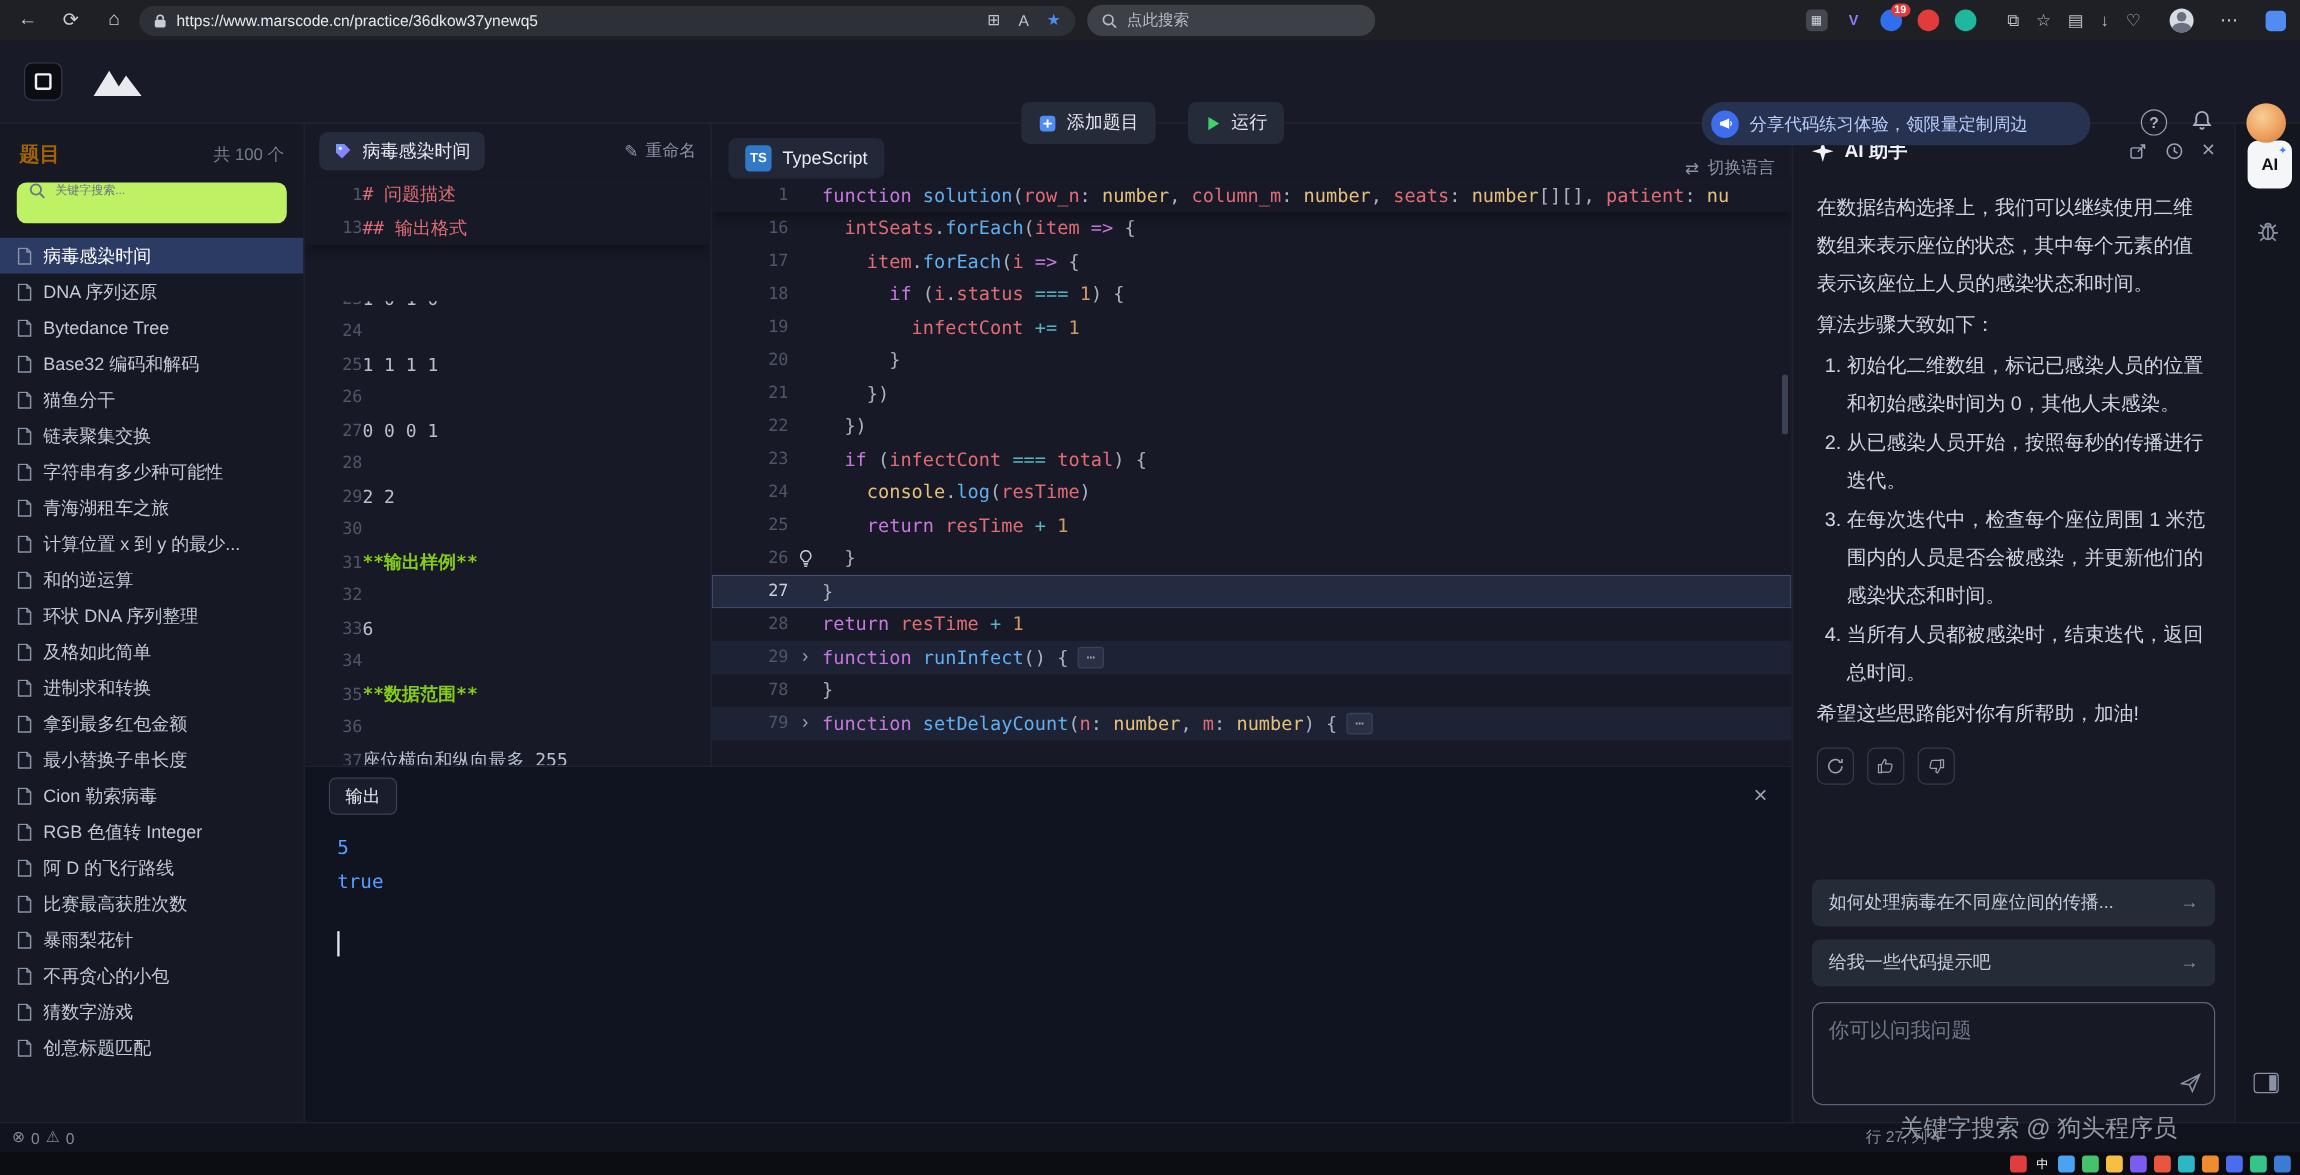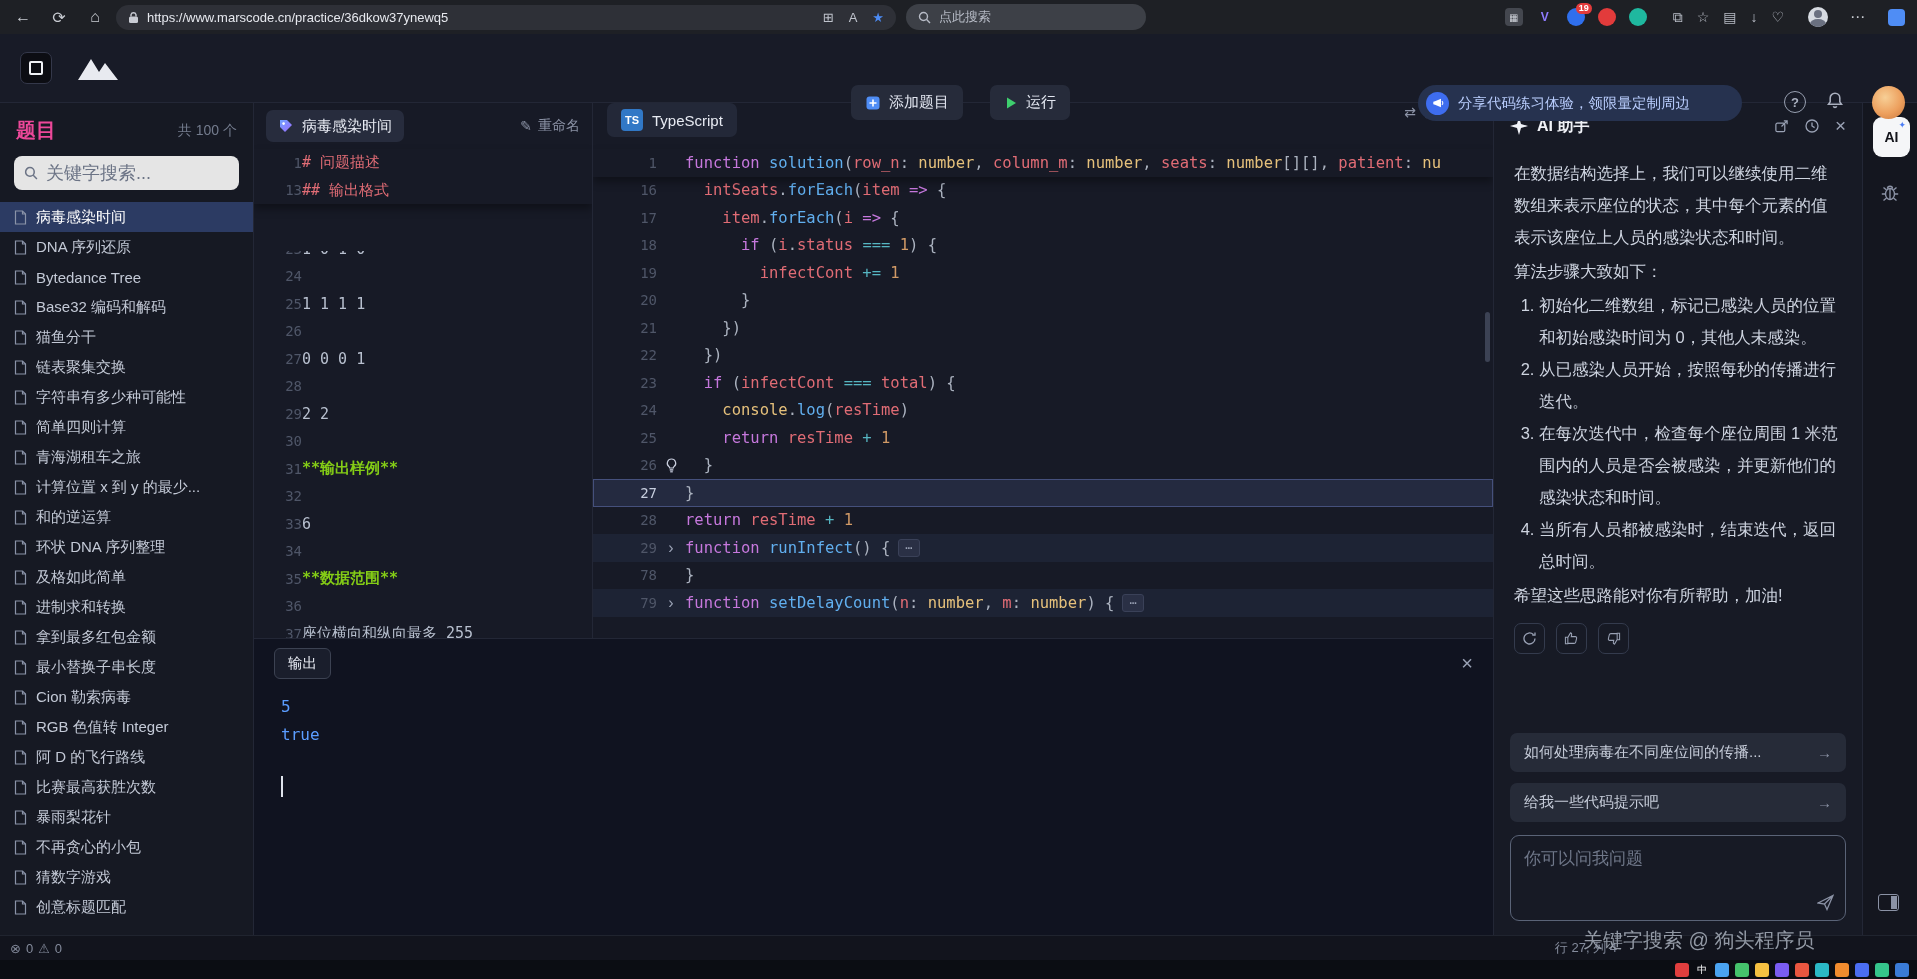--- a/index.html
+++ b/index.html
@@ -37,23 +37,23 @@
 .hdr-btn{height:35px;background:#262b3a;border:none;border-radius:7px;display:flex;align-items:center;gap:8px;padding:0 14px;color:#e2e6f0;font-size:15px;cursor:pointer;font-family:inherit}
 .banner{position:absolute;left:1418px;top:51px;width:324px;height:36px;background:#26324f;border-radius:18px;display:flex;align-items:center;gap:9px;padding:0 8px;color:#b9cdfd;font-size:14.5px;white-space:nowrap;cursor:pointer}
 .mega{width:23px;height:23px;border-radius:50%;background:#3e6df0;display:flex;align-items:center;justify-content:center;flex:none}
 .help{position:absolute;left:1784px;top:57px;width:22px;height:22px;border:1.7px solid #98a0b1;border-radius:50%;color:#aab0bf;font-size:13px;font-weight:bold;display:flex;align-items:center;justify-content:center;cursor:pointer}
 .bell{position:absolute;left:1826px;top:57px;cursor:pointer}
 .u-avatar{position:absolute;left:1872px;top:52px;width:33px;height:33px;border-radius:50%;background:radial-gradient(circle at 40% 35%,#f7cf96 0%,#eda05e 55%,#c9763c 100%);cursor:pointer}
 
 
 .sidebar{position:absolute;left:0;top:103px;width:254px;bottom:44px;background:#161923;border-right:1px solid #232736;display:flex;flex-direction:column;overflow:hidden}
 .side-head{display:flex;align-items:center;justify-content:space-between;padding:14px 16px 10px}
-.side-title{color:#ec4899;font-size:20px;font-weight:bold}
+.side-title{color:#a16207;font-size:17px;font-weight:bold}
 .side-count{color:#747c8e;font-size:14px}
-.side-search{margin:2px 14px 12px;height:34px;background:#e5e5e5;border-radius:8px;display:flex;align-items:center;gap:8px;padding:0 10px;color:#6b7385;font-size:18px;cursor:text}
+.side-search{margin:2px 14px 12px;height:34px;background:#bef264;border-radius:8px;display:flex;align-items:flex-start;gap:8px;padding:0 10px;color:#6b7385;font-size:10px;cursor:text}
 .side-list{flex:1;overflow:hidden}
 .side-item{height:30px;display:flex;align-items:center;gap:9px;padding:0 14px;color:#c3c9d6;font-size:15px;white-space:nowrap;overflow:hidden;cursor:pointer}
 .side-item.active{background:#2c3b63;color:#fff}
 .doc-ic{display:flex;flex:none}
 
 
 .problem-panel{position:absolute;left:254px;top:103px;width:338px;bottom:341px;background:#171a26;overflow:hidden}
 .prob-head{height:46px;display:flex;align-items:center;justify-content:space-between;padding:0 12px}
 .prob-chip{height:32px;background:#272c3d;border-radius:7px;display:flex;align-items:center;gap:8px;padding:0 12px;color:#e8ebf3;font-size:15px;cursor:pointer}
 .rename{color:#8b92a5;font-size:14px;display:flex;gap:6px;align-items:center;cursor:pointer}
@@ -62,21 +62,21 @@
 .md-text{margin-left:0;font-family:"DejaVu Sans Mono","Liberation Mono",monospace;font-size:15px;white-space:pre}
 .md-h{color:#e06c75}
 .md-b{color:#84cc16;font-weight:bold}
 .md-p{color:#b8c0cf}
 .md-sticky{position:relative;z-index:2;background:#171a26;box-shadow:0 5px 8px rgba(0,0,0,.35)}
 .md-scroll{position:absolute;top:148px;bottom:0;left:0;right:0;overflow:hidden}
 .md-inner{margin-top:-16px}
 
 
 .code-panel{position:absolute;left:592px;top:103px;width:901px;bottom:341px;background:#171a26;border-left:1px solid #232736;overflow:hidden}
-.tabbar{height:46px;display:flex;align-items:flex-start;justify-content:space-between;padding:0 14px}
+.tabbar{height:46px;display:flex;align-items:flex-end;justify-content:space-between;padding:0 14px}
 .ts-tab{display:flex;gap:9px;align-items:center;background:#232838;height:34px;padding:0 14px;border-radius:7px;color:#e8ebf3;font-size:15px;cursor:pointer}
 .ts-badge{width:22px;height:22px;background:#3178c6;color:#fff;font-size:11px;font-weight:bold;display:flex;align-items:center;justify-content:center;border-radius:4px}
 .switch-lang{color:#8b92a5;font-size:14px;display:flex;gap:7px;align-items:center;cursor:pointer}
 .code-row{height:27.5px;display:flex;align-items:center}
 .c-gutter{width:64px;text-align:right;color:#4f5668;font-family:"DejaVu Sans Mono",monospace;font-size:14px;flex:none}
 .c-num.cur{color:#c7cede}
 .c-aff{width:28px;text-align:center;flex:none;color:#8b92a5;font-size:15px;display:flex;align-items:center;justify-content:center}
 .c-aff.fold{font-size:16px;color:#9aa2b5}
 .c-text{font-family:"DejaVu Sans Mono","Liberation Mono",monospace;font-size:15.5px;white-space:pre;display:flex;align-items:center}
 .code-sticky{position:relative;z-index:2;background:#171a26;box-shadow:0 5px 8px rgba(0,0,0,.35)}
@@ -309,29 +309,20 @@
         </span>
         <span class="side-label">字符串有多少种可能性</span>
       </div>
       <div class="side-item">
         <span class="doc-ic">
           <svg width="13" height="15" viewBox="0 0 13 15">
             <path d="M1.5 1h7l3 3v10h-10z" fill="none" stroke="#8a93a8" stroke-width="1.2"></path>
             <path d="M8.5 1v3h3" fill="none" stroke="#8a93a8" stroke-width="1.2"></path>
           </svg>
         </span>
-        <span class="side-label">简单四则计算</span>
-      </div>
-      <div class="side-item">
-        <span class="doc-ic">
-          <svg width="13" height="15" viewBox="0 0 13 15">
-            <path d="M1.5 1h7l3 3v10h-10z" fill="none" stroke="#8a93a8" stroke-width="1.2"></path>
-            <path d="M8.5 1v3h3" fill="none" stroke="#8a93a8" stroke-width="1.2"></path>
-          </svg>
-        </span>
         <span class="side-label">青海湖租车之旅</span>
       </div>
       <div class="side-item">
         <span class="doc-ic">
           <svg width="13" height="15" viewBox="0 0 13 15">
             <path d="M1.5 1h7l3 3v10h-10z" fill="none" stroke="#8a93a8" stroke-width="1.2"></path>
             <path d="M8.5 1v3h3" fill="none" stroke="#8a93a8" stroke-width="1.2"></path>
           </svg>
         </span>
         <span class="side-label">计算位置 x 到 y 的最少...</span>

